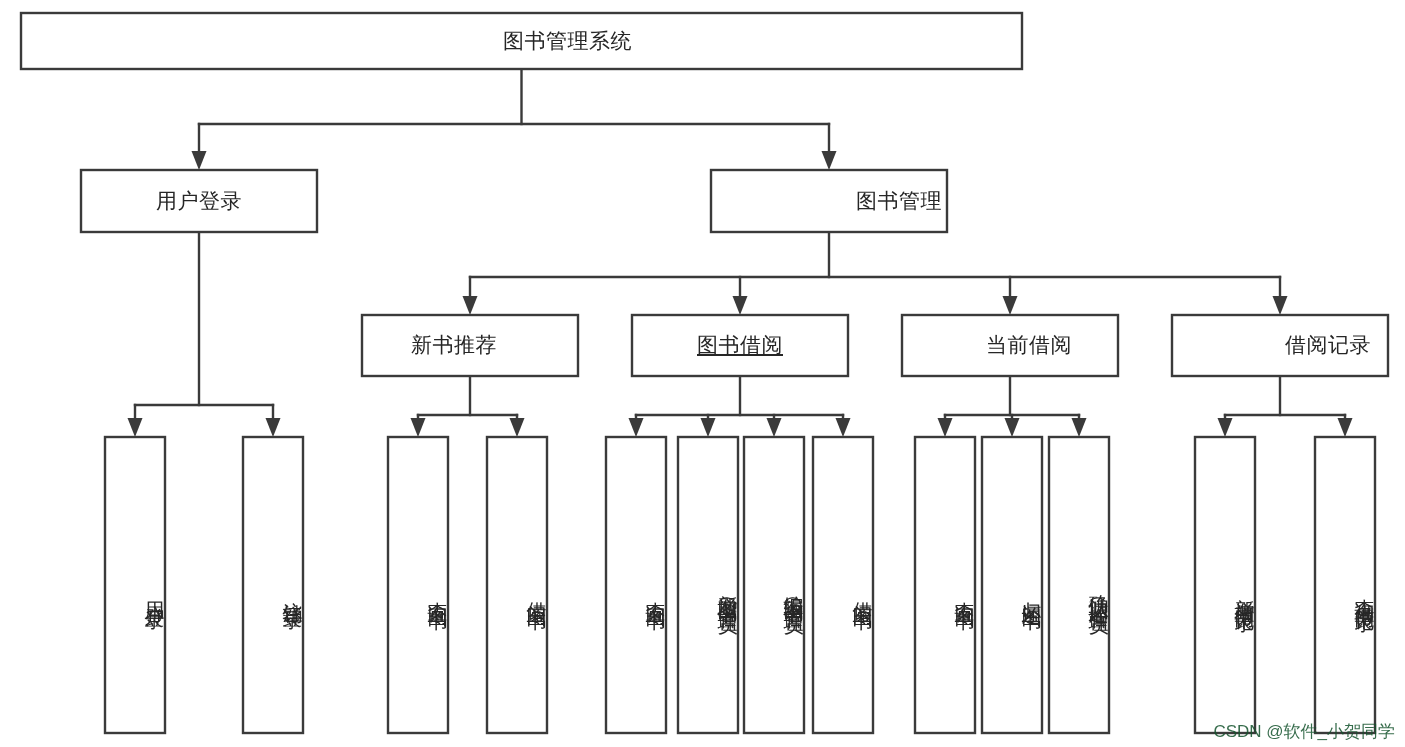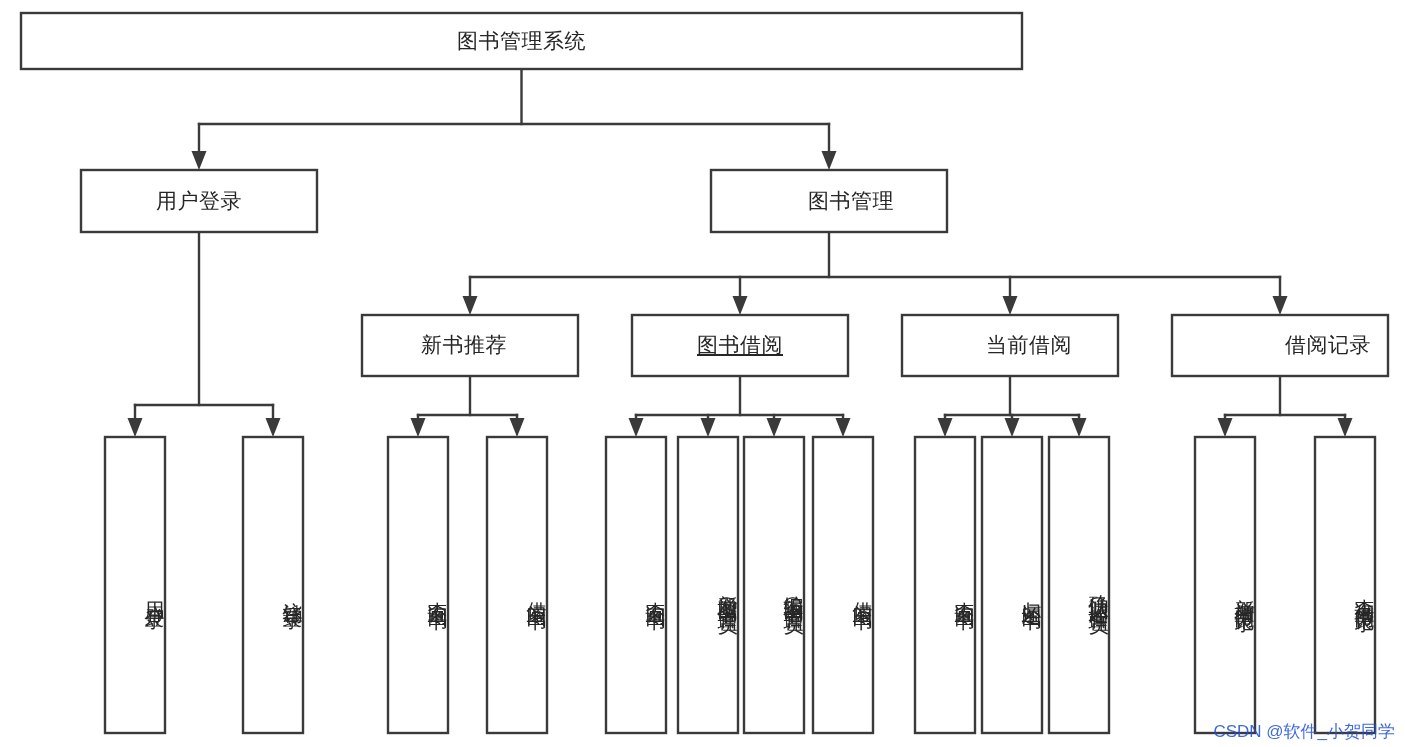--- a/index.html
+++ b/index.html
@@ -64,21 +64,21 @@
     box-sizing: border-box;
   }
   .node-hit {
     position: absolute;
     background: transparent;
   }
   #watermark {
     position: absolute;
     right: 10px;
     bottom: 4px;
-    color: #1d4ed8;
+    color: #14532d;
     font-size: 17px;
     font-family: "Liberation Sans", "DejaVu Sans", sans-serif;
     white-space: nowrap;
     opacity: 0.85;
   }
 </style>
 </head>
 <body>
 
 <div id="diagram-root">
@@ -156,24 +156,24 @@
         <rect x="813" y="437" width="60" height="296" class="node-box"></rect>
         <rect x="915" y="437" width="60" height="296" class="node-box"></rect>
         <rect x="982" y="437" width="60" height="296" class="node-box"></rect>
         <rect x="1049" y="437" width="60" height="296" class="node-box"></rect>
         <rect x="1195" y="437" width="60" height="296" class="node-box"></rect>
         <rect x="1315" y="437" width="60" height="296" class="node-box"></rect>
       </g>
   </svg>
 
   <div id="labels-layer">
-      <div class="node-label" style="left: 21px; top: 13px; width: 1001px; height: 56px;">图书管理系统</div>
+      <div class="node-label" style="left: 21px; top: 13px; width: 1001px; height: 56px; padding-left: 46px;">图书管理系统</div>
       <div class="node-label" style="left: 81px; top: 170px; width: 236px; height: 62px;">用户登录</div>
-      <div class="node-label" style="left: 711px; top: 170px; width: 280px; height: 62px;">图书管理</div>
-      <div class="node-label" style="left: 356px; top: 315px; width: 216px; height: 61px;">新书推荐</div>
+      <div class="node-label" style="left: 711px; top: 170px; width: 280px; height: 62px; padding-left: 48px;">图书管理</div>
+      <div class="node-label" style="left: 346px; top: 315px; width: 216px; height: 61px;">新书推荐</div>
       <div class="node-label" style="left: 632px; top: 315px; width: 216px; height: 61px; text-decoration: underline;">图书借阅</div>
       <div class="node-label" style="left: 902px; top: 315px; width: 216px; height: 61px; padding-left: 19px;">当前借阅</div>
       <div class="node-label" style="left: 1172px; top: 315px; width: 216px; height: 61px; margin-left: 48px;">借阅记录</div>
       <div class="node-label vertical" style="left: 105px; top: 437px; width: 60px; height: 296px;">用户登录</div>
       <div class="node-label vertical" style="left: 243px; top: 437px; width: 60px; height: 296px;">注销登录</div>
       <div class="node-label vertical" style="left: 388px; top: 437px; width: 60px; height: 296px;">查询图书</div>
       <div class="node-label vertical" style="left: 487px; top: 437px; width: 60px; height: 296px;">借阅图书</div>
       <div class="node-label vertical" style="left: 606px; top: 437px; width: 60px; height: 296px;">查询图书</div>
       <div class="node-label vertical" style="left: 678px; top: 437px; width: 60px; height: 296px;">新增图书（管理员）</div>
       <div class="node-label vertical" style="left: 744px; top: 437px; width: 60px; height: 296px;">编辑图书（管理员）</div>

